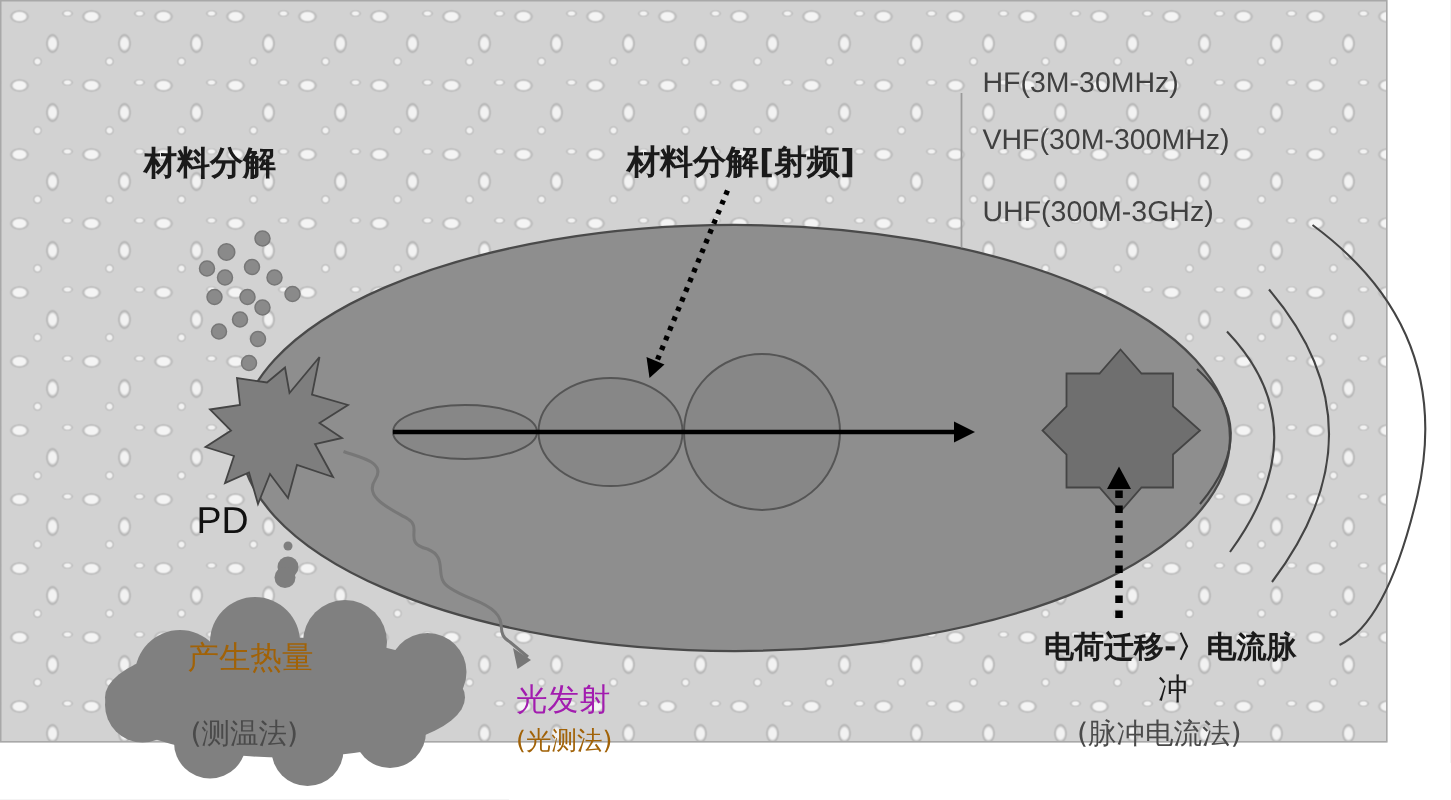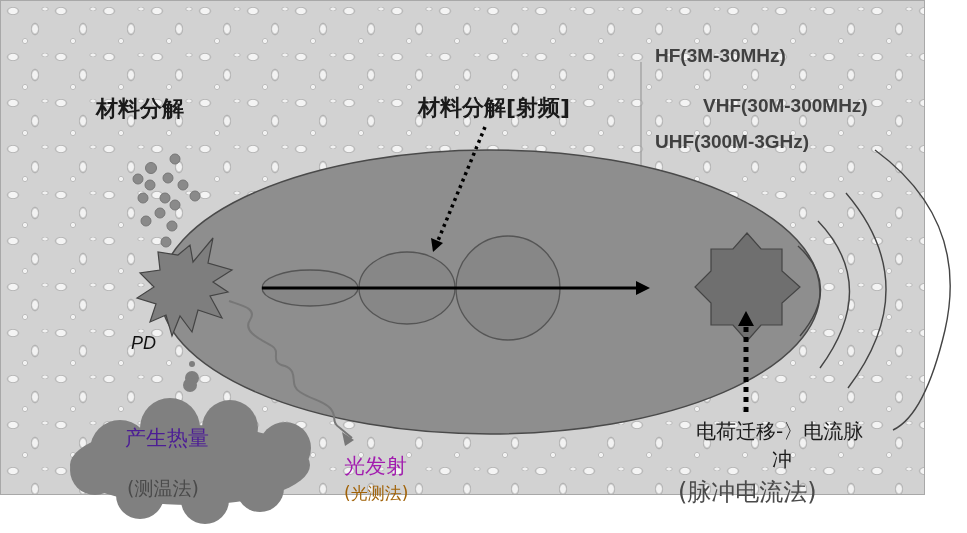--- a/index.html
+++ b/index.html
@@ -10,21 +10,21 @@
         background-image:
           radial-gradient(ellipse 9px 6px at 12px 10px, rgba(255,255,255,.75) 0 45%, rgba(150,150,150,.45) 60%, transparent 75%),
           radial-gradient(ellipse 6px 9px at 34px 28px, rgba(255,255,255,.7) 0 40%, rgba(140,140,140,.45) 62%, transparent 76%),
           radial-gradient(ellipse 4px 4px at 24px 40px, rgba(255,255,255,.7) 0 40%, rgba(150,150,150,.4) 62%, transparent 80%),
           radial-gradient(ellipse 5px 3px at 44px 8px, rgba(255,255,255,.7) 0 40%, rgba(150,150,150,.4) 62%, transparent 80%);
         background-size:48px 46px, 48px 46px, 48px 46px, 48px 46px;
         border:1px solid #a8a8a8; box-sizing:border-box; }
   svg.diagram { position:absolute; left:0; top:0; }
   .lbl { position:absolute; white-space:nowrap; color:#1a1a1a; }
   .lbl-big { font-size:22px; font-weight:bold; }
-  .lbl-band { font-size:19px; font-weight:bold; color:#404040; font-family:"Liberation Sans", sans-serif; }
+  .lbl-band { font-size:19px; font-weight:normal; color:#404040; font-family:"Liberation Sans", sans-serif; }
 </style>
 </head>
 <body>
 
 <div class="bg"></div>
 
 <svg class="diagram" width="967" height="533" viewBox="0 0 967 533">
 
   <ellipse cx="490" cy="292" rx="330" ry="142" fill="#8e8e8e" stroke="#4a4a4a" stroke-width="1.5"></ellipse>
 
@@ -92,26 +92,26 @@
     <path d="M818 221 Q 880 286 820 368"></path>
     <path d="M846 193 Q 925 286 848 388"></path>
     <path d="M875 150 Q 970 220 945 330 Q 925 415 893 430"></path>
   </g>
 </svg>
 
 <div class="lbl lbl-big" style="left:96px; top:94px;text-align:center;">材料分解</div>
 <div class="lbl lbl-big" style="left:418px; top:93px;">材料分解[射频]</div>
 
 <div class="lbl lbl-band" style="left:655px; top:45px;">HF(3M-30MHz)</div>
-<div class="lbl lbl-band" style="left:655px; top:95px;margin-left:48px;">VHF(30M-300MHz)</div>
+<div class="lbl lbl-band" style="left:655px; top:83px;">VHF(30M-300MHz)</div>
 <div class="lbl lbl-band" style="left:655px; top:131px;">UHF(300M-3GHz)</div>
 
-<div class="lbl" style="left:131px; top:333px; font-size:18px; font-family:'Liberation Sans', sans-serif; color:#111;font-style:italic;">PD</div>
+<div class="lbl" style="left:131px; top:333px; font-size:25px; font-family:'Liberation Sans', sans-serif; color:#111;">PD</div>
 
-<div class="lbl" style="left:125px; top:424px; font-size:21px; color:#4c1d95;">产生热量</div>
+<div class="lbl" style="left:125px; top:424px; font-size:21px; color:#a16207;">产生热量</div>
 <div class="lbl" style="left:127px; top:459px; font-size:19px; color:#4a4a4a;margin-top:17px;">(测温法)</div>
 
 <div class="lbl" style="left:344px; top:452px; font-size:21px; color:#a21caf;">光发射</div>
 <div class="lbl" style="left:344px; top:482px; font-size:17px; color:#a16207;">(光测法)</div>
 
-<div class="lbl" style="left:696px; top:418px; font-size:20px; color:#1a1a1a;">电荷迁移-〉电流脉</div>
+<div class="lbl" style="left:696px; top:418px; font-size:20px; color:#1a1a1a;font-weight:bold;">电荷迁移-〉电流脉</div>
 <div class="lbl" style="left:772px; top:446px; font-size:20px; color:#1a1a1a;">冲</div>
-<div class="lbl" style="left:678px; top:476px; font-size:24px; color:#4a4a4a;">(脉冲电流法)</div>
+<div class="lbl" style="left:718px; top:476px; font-size:19px; color:#4a4a4a;">(脉冲电流法)</div>
 
 </body></html>

